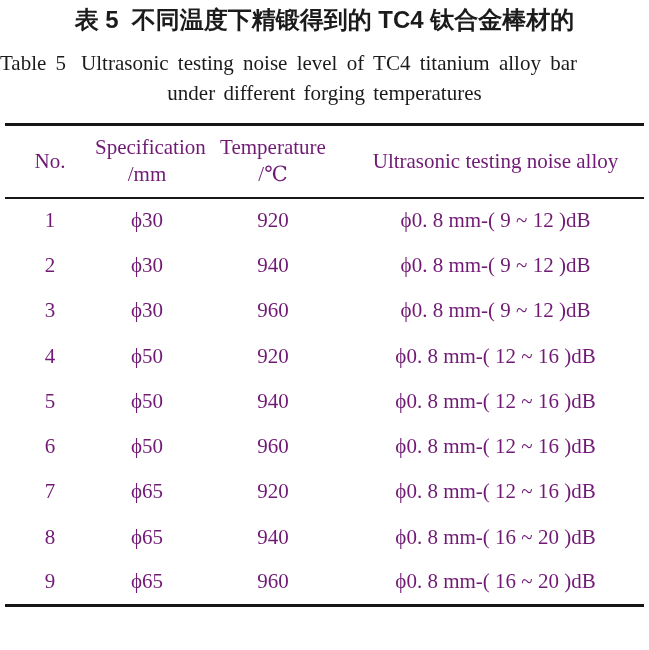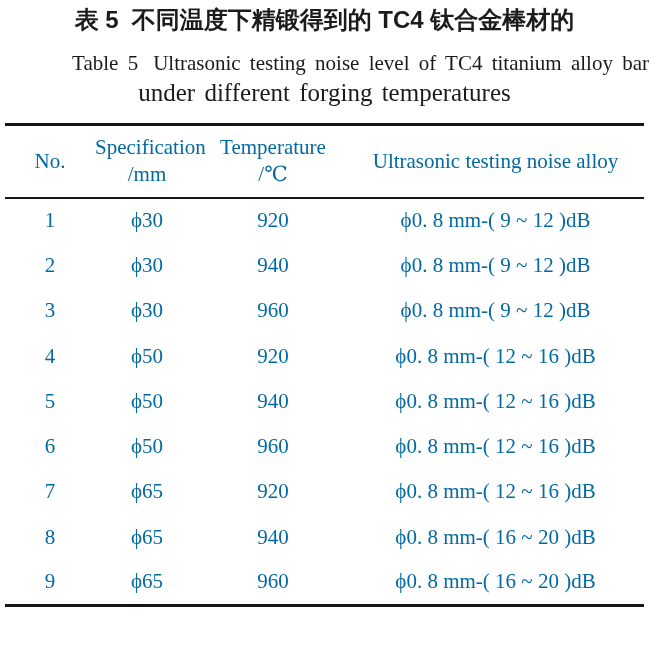--- a/index.html
+++ b/index.html
@@ -15,33 +15,33 @@
     font-weight:bold;font-size:24px;white-space:nowrap;
   }
   .zh-line1 .cap-label{margin-right:13px;}
   .zh-line2{
     line-height:32px;margin-left:137px;
     font-family:"Liberation Sans","DejaVu Sans",sans-serif;
     font-weight:bold;font-size:24px;letter-spacing:1px;white-space:nowrap;
   }
   
   .en-line1{
-    margin-top:12px;line-height:30px;text-align:right;
+    margin-top:12px;line-height:30px;text-align:left;
     font-size:21px;word-spacing:4px;white-space:nowrap;
   }
   .en-line1 .cap-label{margin-right:15px;}
   .en-line2{
-    line-height:30px;text-align:center;font-size:25px;word-spacing:3px;
+    line-height:30px;text-align:center;font-size:21px;word-spacing:3px;
   }
   
   .tbl-wrap{margin:15px 5px 0 5px;}
   table{
     width:639px;border-collapse:collapse;table-layout:fixed;
     border-top:3px solid #161616;border-bottom:3px solid #161616;
-    font-size:21px;color:#0369a1;
+    font-size:21px;color:#701a75;
   }
   col.c-no{width:90px;} col.c-spec{width:104px;} col.c-temp{width:148px;} col.c-noise{width:297px;}
   thead tr{height:73px;}
   th{
     font-weight:normal;border-bottom:2px solid #161616;
     vertical-align:middle;text-align:center;padding:0;font-size:21px;
   }
   .hline{line-height:27px;}
   .hline:empty{display:none;}
   tbody tr{height:45.3px;}

